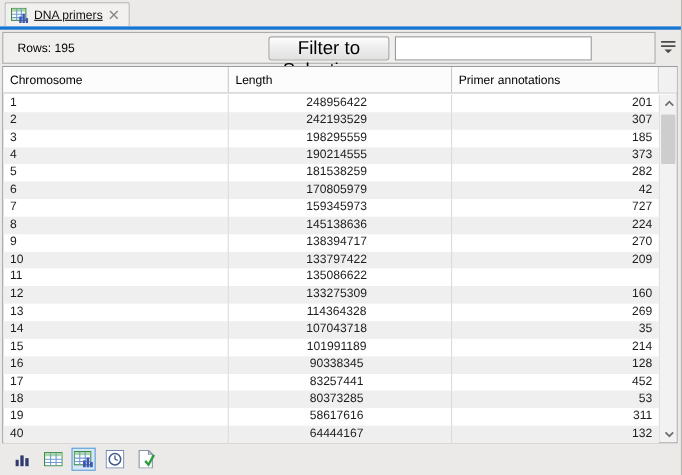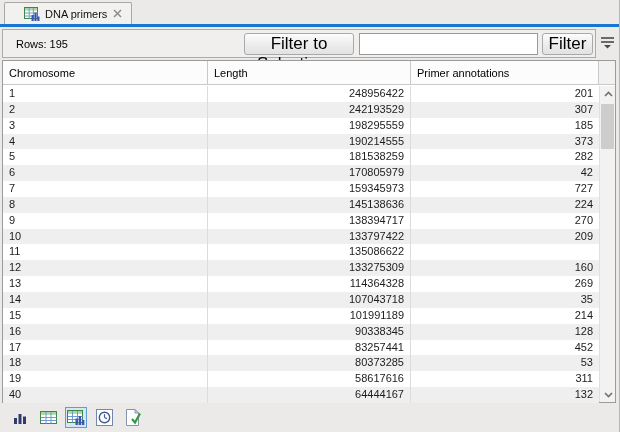--- a/index.html
+++ b/index.html
@@ -8,24 +8,25 @@
     font-family:"Liberation Sans","DejaVu Sans",sans-serif;
     font-size:11px; color:#1c1c1c;
     background:#ebeae8;
     position:relative; overflow:hidden;
     border-right:1px solid #b6b5b3;
   }
   
   .tabbar { position:absolute; left:0; top:0; width:620px; height:24px; background:#ebeae8; }
   .tab {
     position:absolute; left:4px; top:2px; height:22px;
-    display:flex; align-items:center; gap:5px; padding:0 8px 0 19px;
+    display:flex; align-items:center; gap:5px; padding:0 8px 0 5px;
     background:#f2f1ef;
     border:1px solid #a9a8a6; border-bottom:none;
     border-radius:2px 2px 0 0;
+    text-decoration:underline;
   }
   .tab-label { white-space:nowrap; color:#111; }
   .tab-close { color:#8a8a8a; font-size:12px; line-height:10px; cursor:default; padding:0 1px; }
   .accent-line { position:absolute; left:0; top:24px; width:620px; height:3px; }
   
   .toolbar {
     position:absolute; left:2px; top:29px; width:594px; height:29px;
     background:#f0efed; border:1px solid #ababab;
     display:flex; align-items:center;
   }
@@ -54,21 +55,21 @@
   .th { display:flex; align-items:center; padding-left:6px; border-right:1px solid #c9c9c9; color:#000; }
   .th-chromosome { width:205px;text-align:center; }
   .th-length { width:203px; }
   .th-annotations { width:188px; }
   .th-filler { width:16px; border-right:none; background:#f1f1f1; }
   .tbody { position:absolute; left:0; top:25px; width:596px; height:317px; overflow:hidden; }
   .trow { display:flex; height:15.85px; line-height:15.85px; }
   .trow.alt { background:#efefef; }
   .td { overflow:hidden; white-space:nowrap; }
   .td-chromosome { width:205px; padding-left:6px; border-right:1px solid #dcdcdc; }
-  .td-length { width:203px; text-align:right; padding-right:6px; border-right:1px solid #dcdcdc; }
+  .td-length { width:203px; text-align:center; padding-right:6px; border-right:1px solid #dcdcdc; }
   .td-annotations { width:188px; text-align:right; padding-right:6px; }
   
   .scrollbar {
     position:absolute; right:0; top:25px; width:16px; height:316px;
     background:#f2f2f2; border-left:1px solid #e0e0e0;
   }
   .sb-arrow { position:absolute; left:0; width:16px; height:15px; display:flex; align-items:center; justify-content:center; }
   .sb-up { top:0; }
   .sb-down { bottom:0; }
   .sb-thumb { position:absolute; left:1px; top:18px; width:13px; height:45px; background:#cdcdcd; border-radius:1px; }
@@ -104,21 +105,20 @@
       </svg>
     </span>
   </div>
 </div>
 <div class="accent-line" style="background:#1676d2;"></div>
 
 <div class="toolbar">
   <span class="rows-label">Rows: 195</span>
   <button class="btn btn-filter-selection">Filter to Selection...</button>
   <input class="filter-input" type="text" placeholder="" style="">
-  <button class="btn btn-filter">Filter</button>
 </div>
 <span class="filter-options">
   <svg width="17" height="18" viewBox="0 0 17 18">
     <line x1="2" y1="5" x2="15" y2="5" stroke="#4a4a4a" stroke-width="1.6"></line>
     <line x1="2" y1="9" x2="15" y2="9" stroke="#4a4a4a" stroke-width="1.6"></line>
     <polygon points="5,12 12,12 8.5,15.5" fill="#4a4a4a"></polygon>
   </svg>
 </span>
 
 <div class="table-panel">

